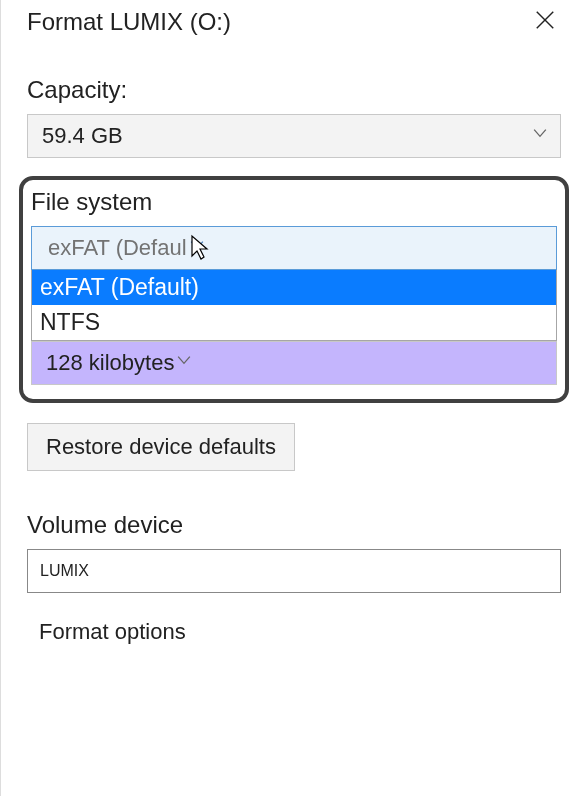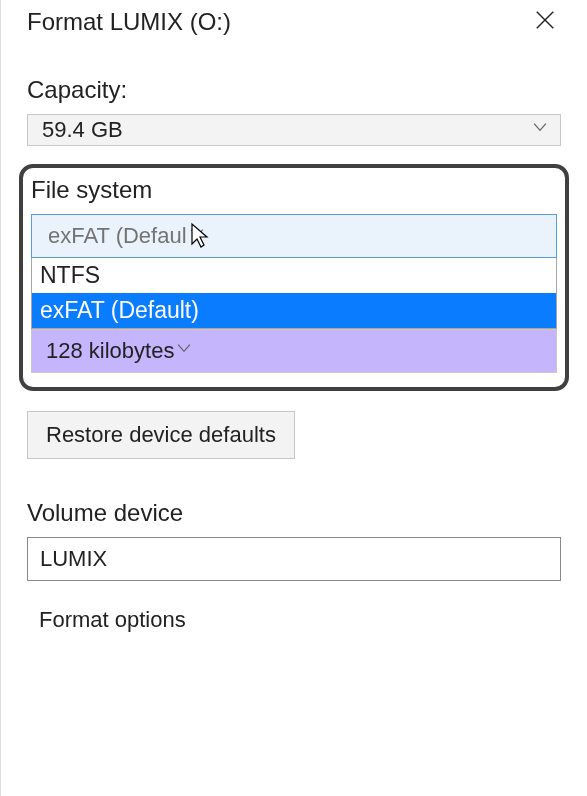--- a/index.html
+++ b/index.html
@@ -41,21 +41,21 @@
       padding: 28px 26px 10px 26px;
     }
     .label {
       font-size: 24px;
       color: #222;
       margin-bottom: 10px;
     }
     .select {
       position: relative;
       width: 100%;
-      height: 32px;
+      height: 44px;
       background: #f3f3f3;
       border: 1px solid #c8c8c8;
       display: flex;
       align-items: center;
       padding: 0 14px;
       font-size: 22px;
       color: #222;
       cursor: pointer;
     }
     .select .chevron {
@@ -124,21 +124,21 @@
       font-size: 22px;
       color: #222;
       cursor: pointer;
       margin-top: 20px;
     }
     .text-input {
       width: 100%;
       height: 44px;
       border: 1px solid #888;
       background: #fff;
-      font-size: 22px;
+      font-size: 16px;
       padding: 0 12px;
       color: #222;
       font-family: inherit;
     }
     .format-options {
       margin-top: 26px;
       padding-left: 12px;
     }
     .checkbox-row {
       display: flex;
@@ -209,22 +209,22 @@
           </span>
         </div>
         <div class="cursor-overlay" style="left:158px; top:8px;">
           <svg viewBox="0 0 20 28">
               <path d="M2 2 L2 22 L7 17 L11 25 L14 23 L10 15 L17 15 Z" fill="#fff" stroke="#000" stroke-width="1.2"></path>
             </svg>
         </div>
       </div>
 
       <div class="dropdown-list">
+        <div class="dropdown-option selected">exFAT (Default)</div>
         <div class="dropdown-option">NTFS</div>
-        <div class="dropdown-option selected">exFAT (Default)</div>
       </div>
 
       <div class="alloc-select">
         <span>128 kilobytes</span>
         <span class="chevron">
           <svg viewBox="0 0 24 24">
               <polyline points="5,8 12,16 19,8" fill="none" stroke="#666" stroke-width="1.6"></polyline>
             </svg>
         </span>
       </div>

